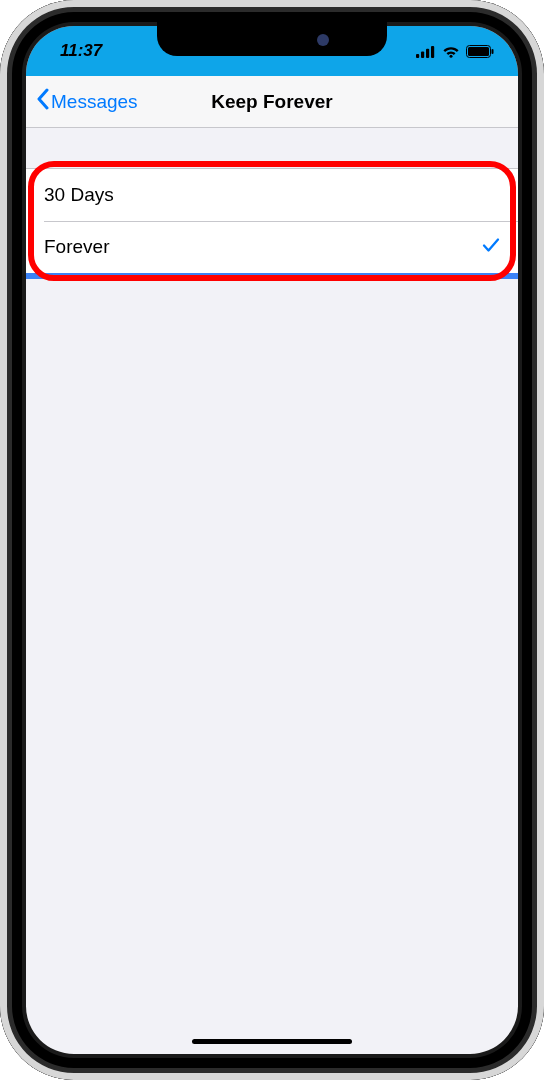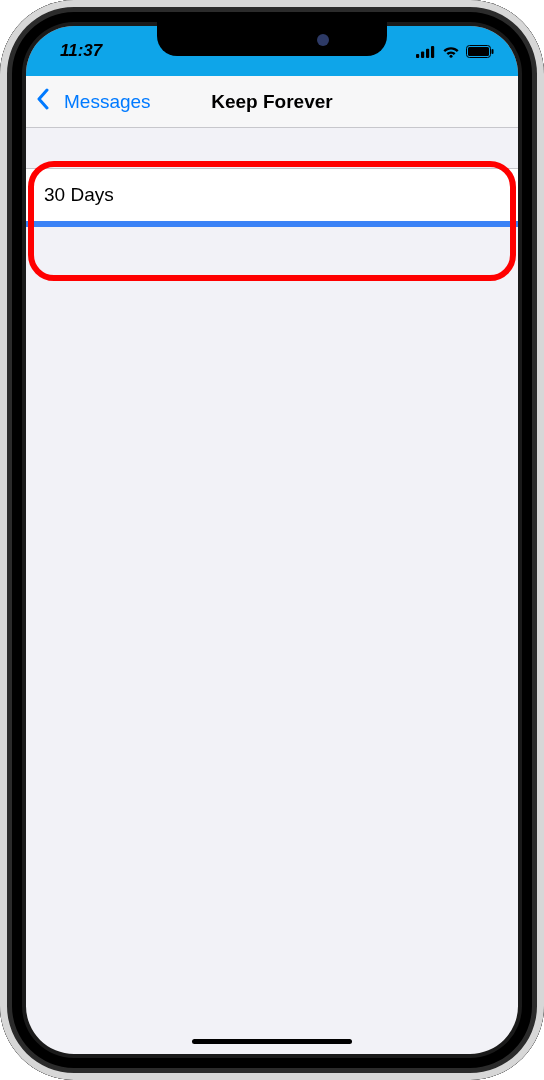--- a/index.html
+++ b/index.html
@@ -93,21 +93,21 @@
       align-items: center;
       justify-content: center;
     }
     .nav-back {
       position: absolute;
       left: 10px;
       display: flex;
       align-items: center;
       color: #007aff;
       font-size: 19px;
-      gap: 15px;
+      gap: 2px;
       cursor: pointer;
     }
     .nav-title {
       font-size: 19px;
       font-weight: 600;
       color: #000;
     }
     .list-group {
       margin-top: 40px;
       background: #ffffff;
@@ -201,20 +201,28 @@
       </span>
       <span>Messages</span>
     </div>
     <span class="nav-title">Keep Forever</span>
   </div>
 
   <div class="list-group">
     <div class="list-row">
       <span>30 Days</span>
     </div>
+    <div class="list-row">
+      <span>Forever</span>
+      <span class="check">
+        <svg width="18" height="16" viewBox="0 0 18 16">
+          <polyline points="2,8.5 6.5,13.5 16,2.5" fill="none" stroke="#007aff" stroke-width="2.3" stroke-linecap="round" stroke-linejoin="round"></polyline>
+        </svg>
+      </span>
+    </div>
 
     <div class="highlight-ring" style="top:-8px; left:2px; right:2px; height:120px;"></div>
   </div>
 
   <div class="home-indicator"></div>
 </div>
 
 <div class="notch"></div>
 <div class="phone-frame"></div>
 

